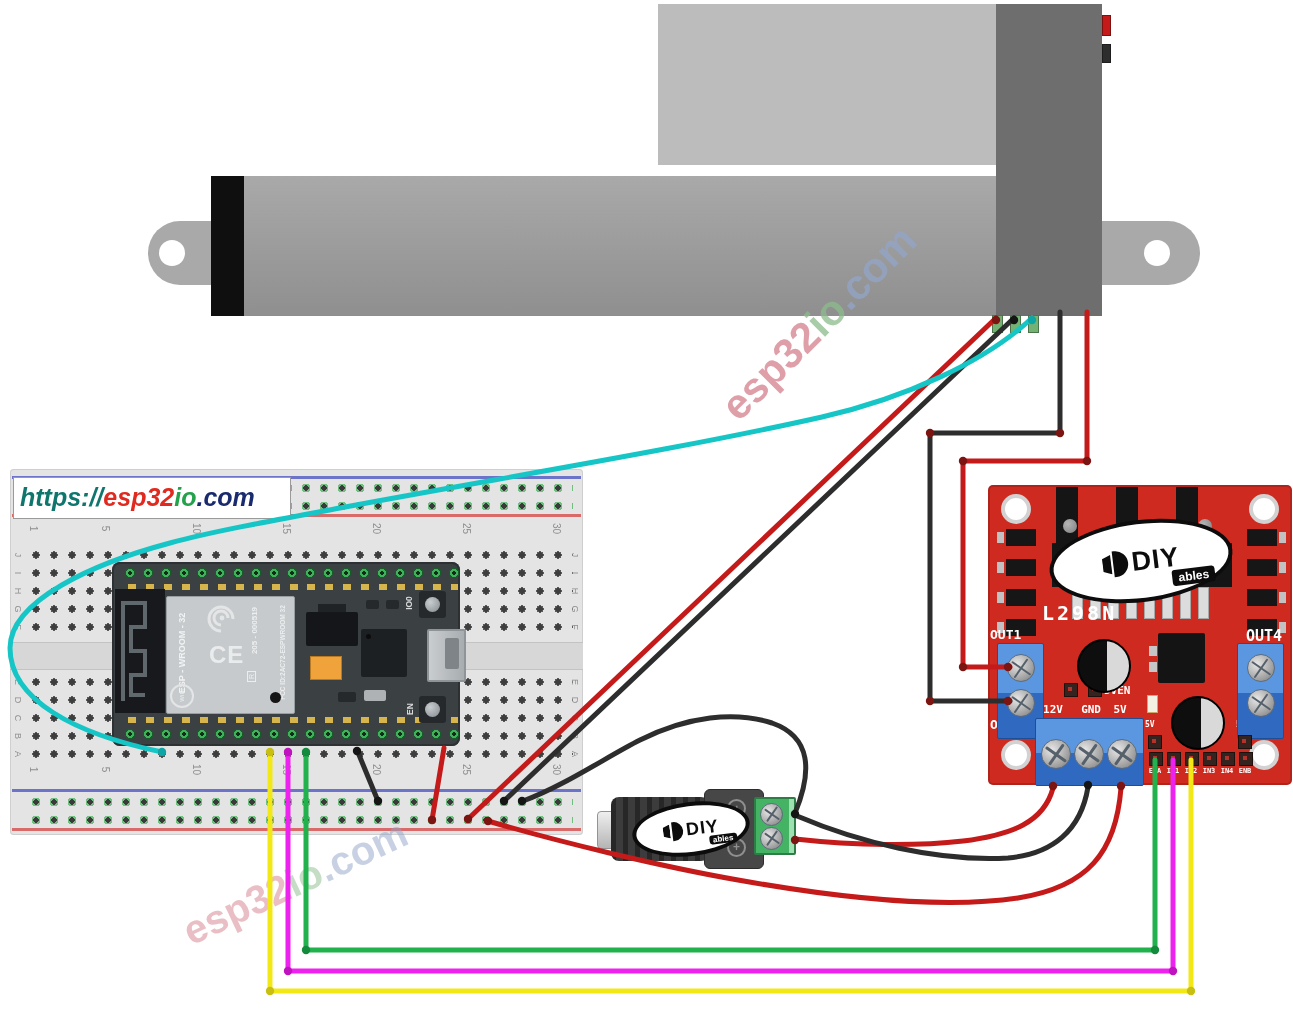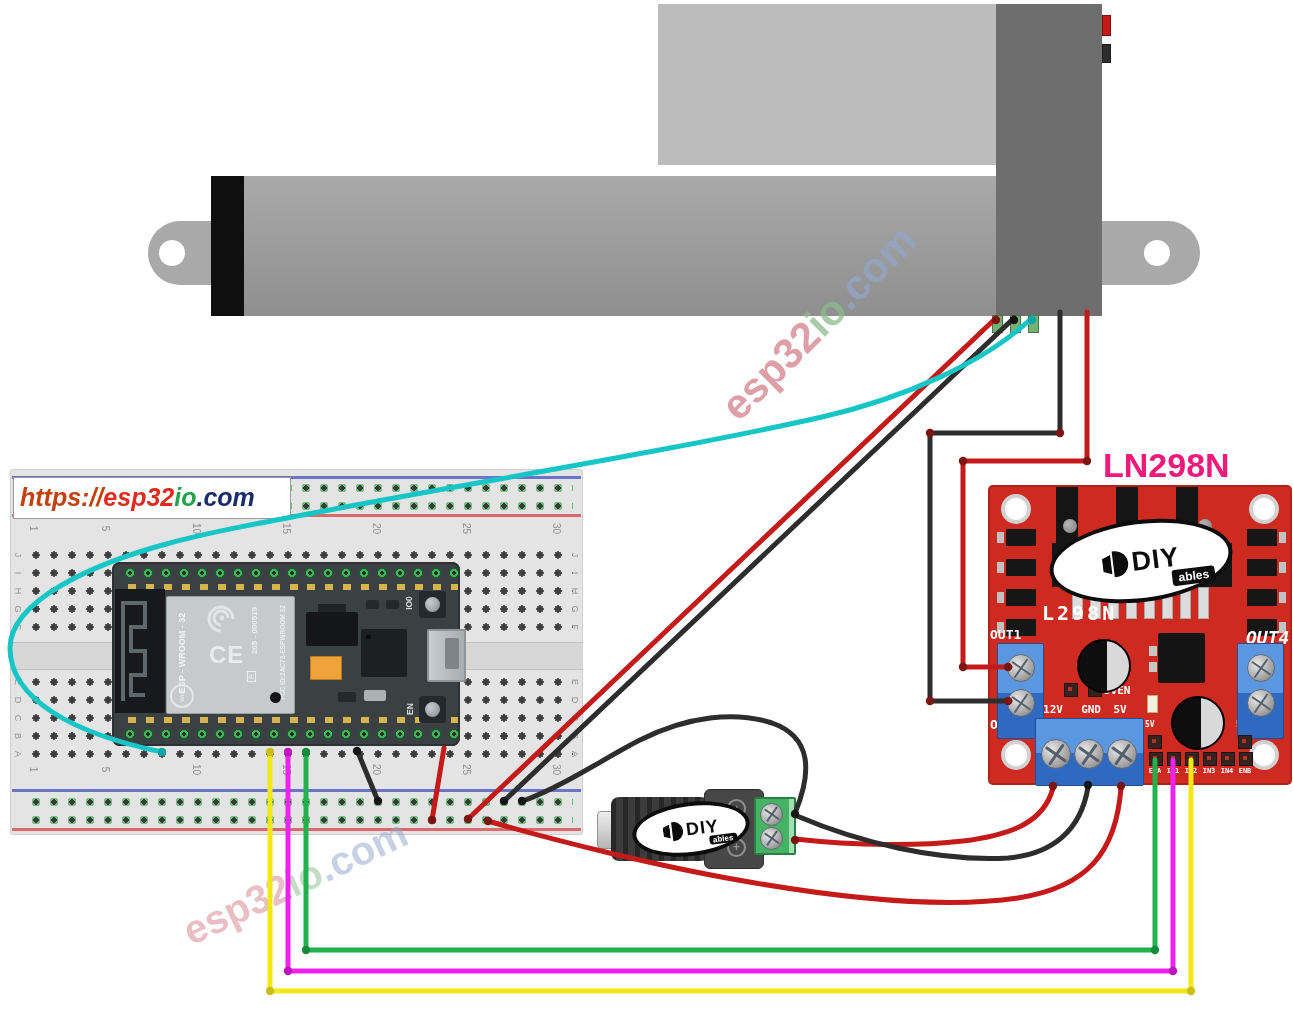--- a/index.html
+++ b/index.html
@@ -157,21 +157,21 @@
   <span class="abs bb-num" style="left:551px;top:523px;z-index:2;">30</span>
   <span class="abs bb-num" style="left:31px;top:764px;z-index:2;">1</span>
   <span class="abs bb-num" style="left:103px;top:764px;z-index:2;">5</span>
   <span class="abs bb-num" style="left:191px;top:764px;z-index:2;">10</span>
   <span class="abs bb-num" style="left:281px;top:764px;z-index:2;">15</span>
   <span class="abs bb-num" style="left:371px;top:764px;z-index:2;">20</span>
   <span class="abs bb-num" style="left:461px;top:764px;z-index:2;">25</span>
   <span class="abs bb-num" style="left:551px;top:764px;z-index:2;">30</span>
 
   <div class="abs urlbox" style="left:13px;top:477px;width:270px;height:40px;z-index:4;">
-    <span style="color: #c2410c;">https://</span><span style="color: rgb(224, 42, 32);">esp32</span><span style="color: rgb(35, 161, 75);">io</span><span style="color: rgb(26, 42, 110);">.com</span>
+    <span style="color: #0f766e;">https://</span><span style="color: rgb(224, 42, 32);">esp32</span><span style="color: rgb(35, 161, 75);">io</span><span style="color: rgb(26, 42, 110);">.com</span>
   </div>
 
   <div class="abs esp" style="left: 112px; top: 562px; width: 348px; height: 184px; z-index: 3; background-color: rgb(59, 64, 67);"></div>
   <div class="abs esp-pins" style="left:121px;top:565px;width:342px;height:16px;z-index:3;"></div>
   <div class="abs goldrow" style="left:128px;top:584px;width:330px;height:6px;z-index:3;"></div>
   <div class="abs goldrow" style="left:128px;top:717px;width:330px;height:6px;z-index:3;"></div>
   <div class="abs esp-pins" style="left:121px;top:726px;width:342px;height:16px;z-index:3;"></div>
   <div class="abs antenna" style="left:115px;top:589px;width:50px;height:124px;z-index:3;">
     <svg width="50" height="124">
       <polyline points="8,112 8,14 30,14 30,38 16,38 16,62 30,62 30,86 16,86 16,106 30,106" stroke="#5f686c" stroke-width="4" fill="none"></polyline>
@@ -247,21 +247,21 @@
   <div class="abs diode" style="left:1006px;top:559px;z-index:4;"></div>
   <div class="abs diode" style="left:1006px;top:589px;z-index:4;"></div>
   <div class="abs diode" style="left:1006px;top:619px;z-index:4;"></div>
   <div class="abs diode r" style="left:1247px;top:529px;z-index:4;"></div>
   <div class="abs diode r" style="left:1247px;top:559px;z-index:4;"></div>
   <div class="abs diode r" style="left:1247px;top:589px;z-index:4;"></div>
   <div class="abs diode r" style="left:1247px;top:619px;z-index:4;"></div>
 
   <div class="abs silk" style="left:990px;top:627px;font-size:13px;z-index:4;">OUT1</div>
   <div class="abs silk" style="left:990px;top:717px;font-size:13px;z-index:4;">OUT2</div>
-  <div class="abs silk" style="left:1246px;top:627px;font-size:18px;z-index:4;font-style:italic;">OUT4</div>
+  <div class="abs silk" style="left:1246px;top:627px;font-size:15px;z-index:4;">OUT4</div>
   <div class="abs silk" style="left:1253px;top:717px;font-size:13px;z-index:4;">OUT3</div>
   <div class="abs silk" style="left:1236px;top:720px;font-size:8px;z-index:4;">5V</div>
   <div class="abs silk" style="left:1145px;top:720px;font-size:8px;z-index:4;">5V</div>
 
   <div class="abs terminal" style="left:997px;top:643px;width:45px;height:94px;z-index:4;"></div>
   <div class="abs screw" style="left:1007px;top:654px;width:26px;height:26px;z-index:5;"></div>
   <div class="abs screw" style="left:1007px;top:689px;width:26px;height:26px;z-index:5;"></div>
   <div class="abs terminal" style="left:1237px;top:643px;width:45px;height:94px;z-index:4;"></div>
   <div class="abs screw" style="left:1247px;top:654px;width:26px;height:26px;z-index:5;"></div>
   <div class="abs screw" style="left:1247px;top:689px;width:26px;height:26px;z-index:5;"></div>
@@ -294,21 +294,20 @@
   <div class="abs jpin" style="left:1221px;top:752px;z-index:4;"></div>
   <div class="abs jpin" style="left:1239px;top:752px;z-index:4;"></div>
   <div class="abs pinlabels" style="left:1146px;top:767px;z-index:4;">
     <span>ENA</span>
       <span>IN1</span>
       <span>IN2</span>
       <span>IN3</span>
       <span>IN4</span>
       <span>ENB</span>
   </div>
-  <div class="abs" style="left: 1103px; top: 446px; width: 160px; font-size: 34px; font-weight: bold; z-index: 4; color: rgb(238, 26, 123);">LN298N</div>
 
   <div class="abs plugtip" style="left:597px;top:811px;width:16px;height:36px;z-index:3;"></div>
   <div class="abs plugrib" style="left:611px;top:797px;width:98px;height:64px;z-index:3;"></div>
   <div class="abs plugbody" style="left:704px;top:789px;width:58px;height:78px;z-index:4;"></div>
   <div class="abs adico" style="left:727px;top:799px;transform:rotate(90deg);z-index:5;">−</div>
   <div class="abs adico" style="left:727px;top:838px;z-index:5;">+</div>
   <div class="abs gterm" style="left:754px;top:797px;width:38px;height:54px;z-index:4;">
       <span class="edge"></span>
     </div>
   <div class="abs screw" style="left:760px;top:803px;width:21px;height:21px;z-index:5;"></div>

